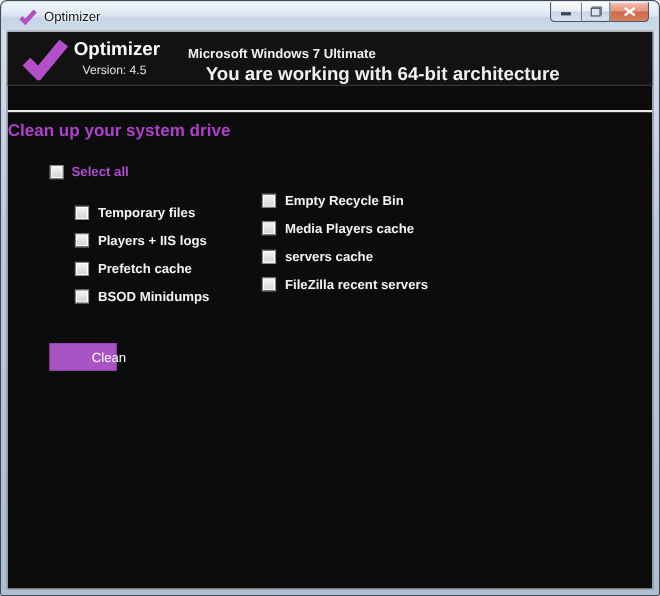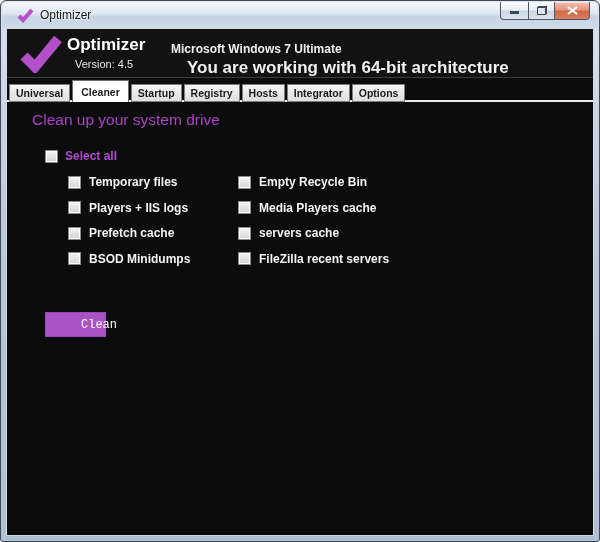--- a/index.html
+++ b/index.html
@@ -72,39 +72,39 @@
     background:linear-gradient(180deg,#f6f6f6 0%,#dedede 100%);
     border:1px solid #7e7e7e;
     font-size:10.5px; font-weight:bold; color:#1a1a1a; cursor:default;
   }
   .tab.active{
     height:22px; background:#ffffff; border:1px solid #6e6e6e; border-bottom:none;
     z-index:3; padding:0 8px;
   }
 
   
-  .page-heading{ position:absolute; left:31px; top:110px; font-size:15.5px; font-weight:normal; color:#ab42c9; }
+  .page-heading{ position:absolute; left:6px; top:110px; font-size:15.5px; font-weight:bold; color:#ab42c9; }
   .select-all{ position:absolute; left:44px; top:148px; display:flex; align-items:center; gap:7px; cursor:default; }
   .select-all .opt-label{ color:#b04bd0; }
   .checkbox{
     width:13px; height:13px; flex:0 0 13px;
     background:linear-gradient(180deg,#f5f5f5 0%,#d3d3d3 100%);
     border:1px solid #8a8a8a;
     box-shadow:inset 0 0 0 1px #ffffff;
   }
   .opt-label{ font-size:12px; font-weight:bold; color:#f4f4f4; white-space:nowrap; }
   .col{ position:absolute; top:174px; display:flex; flex-direction:column; gap:11.5px; }
-  .col-left{ left:67px; }
+  .col-left{ left:67px;margin-top:11px; }
   .col-right{ left:237px; }
   .opt-row{ display:flex; align-items:center; gap:8px; height:14px; cursor:default; }
 
   .clean-btn{
     position:absolute; left:44px; top:311px; width:61px; height:25px;
     background:#a854c4; border:1px solid #9a48b6; color:#ffffff;
-    font-family:Liberation Mono, monospace; font-size:12px;
+    font-family:Liberation Sans, sans-serif; font-size:12px;
     display:flex; align-items:center; justify-content:center; cursor:default;padding-left:47px;
   }
 </style>
 </head>
 <body>
 
 <div class="window">
 
   <div class="titlebar">
     <svg class="app-icon" viewBox="0 0 17 15">
@@ -133,43 +133,20 @@
     <svg class="logo" viewBox="0 0 42 38">
       <polyline points="4,21 15,32 38,4" fill="none" stroke="#b34fc9" stroke-width="10"></polyline>
     </svg>
     <div class="app-name">Optimizer</div>
     <div class="app-version">Version: 4.5</div>
     <div class="os-name">Microsoft Windows 7 Ultimate</div>
     <div class="os-arch">You are working with 64-bit architecture</div>
   </div>
 
   <div class="tabline"></div>
-  <div class="tabstrip">
-    <div class="tab">
-      <span>Universal</span>
-    </div>
-    <div class="tab active">
-      <span>Cleaner</span>
-    </div>
-    <div class="tab">
-      <span>Startup</span>
-    </div>
-    <div class="tab">
-      <span>Registry</span>
-    </div>
-    <div class="tab">
-      <span>Hosts</span>
-    </div>
-    <div class="tab">
-      <span>Integrator</span>
-    </div>
-    <div class="tab">
-      <span>Options</span>
-    </div>
-  </div>
 
   <div class="page-heading">Clean up your system drive</div>
 
   <div class="select-all">
     <span class="checkbox"></span>
     <span class="opt-label">Select all</span>
   </div>
 
   <div class="col col-left">
     <div class="opt-row">

